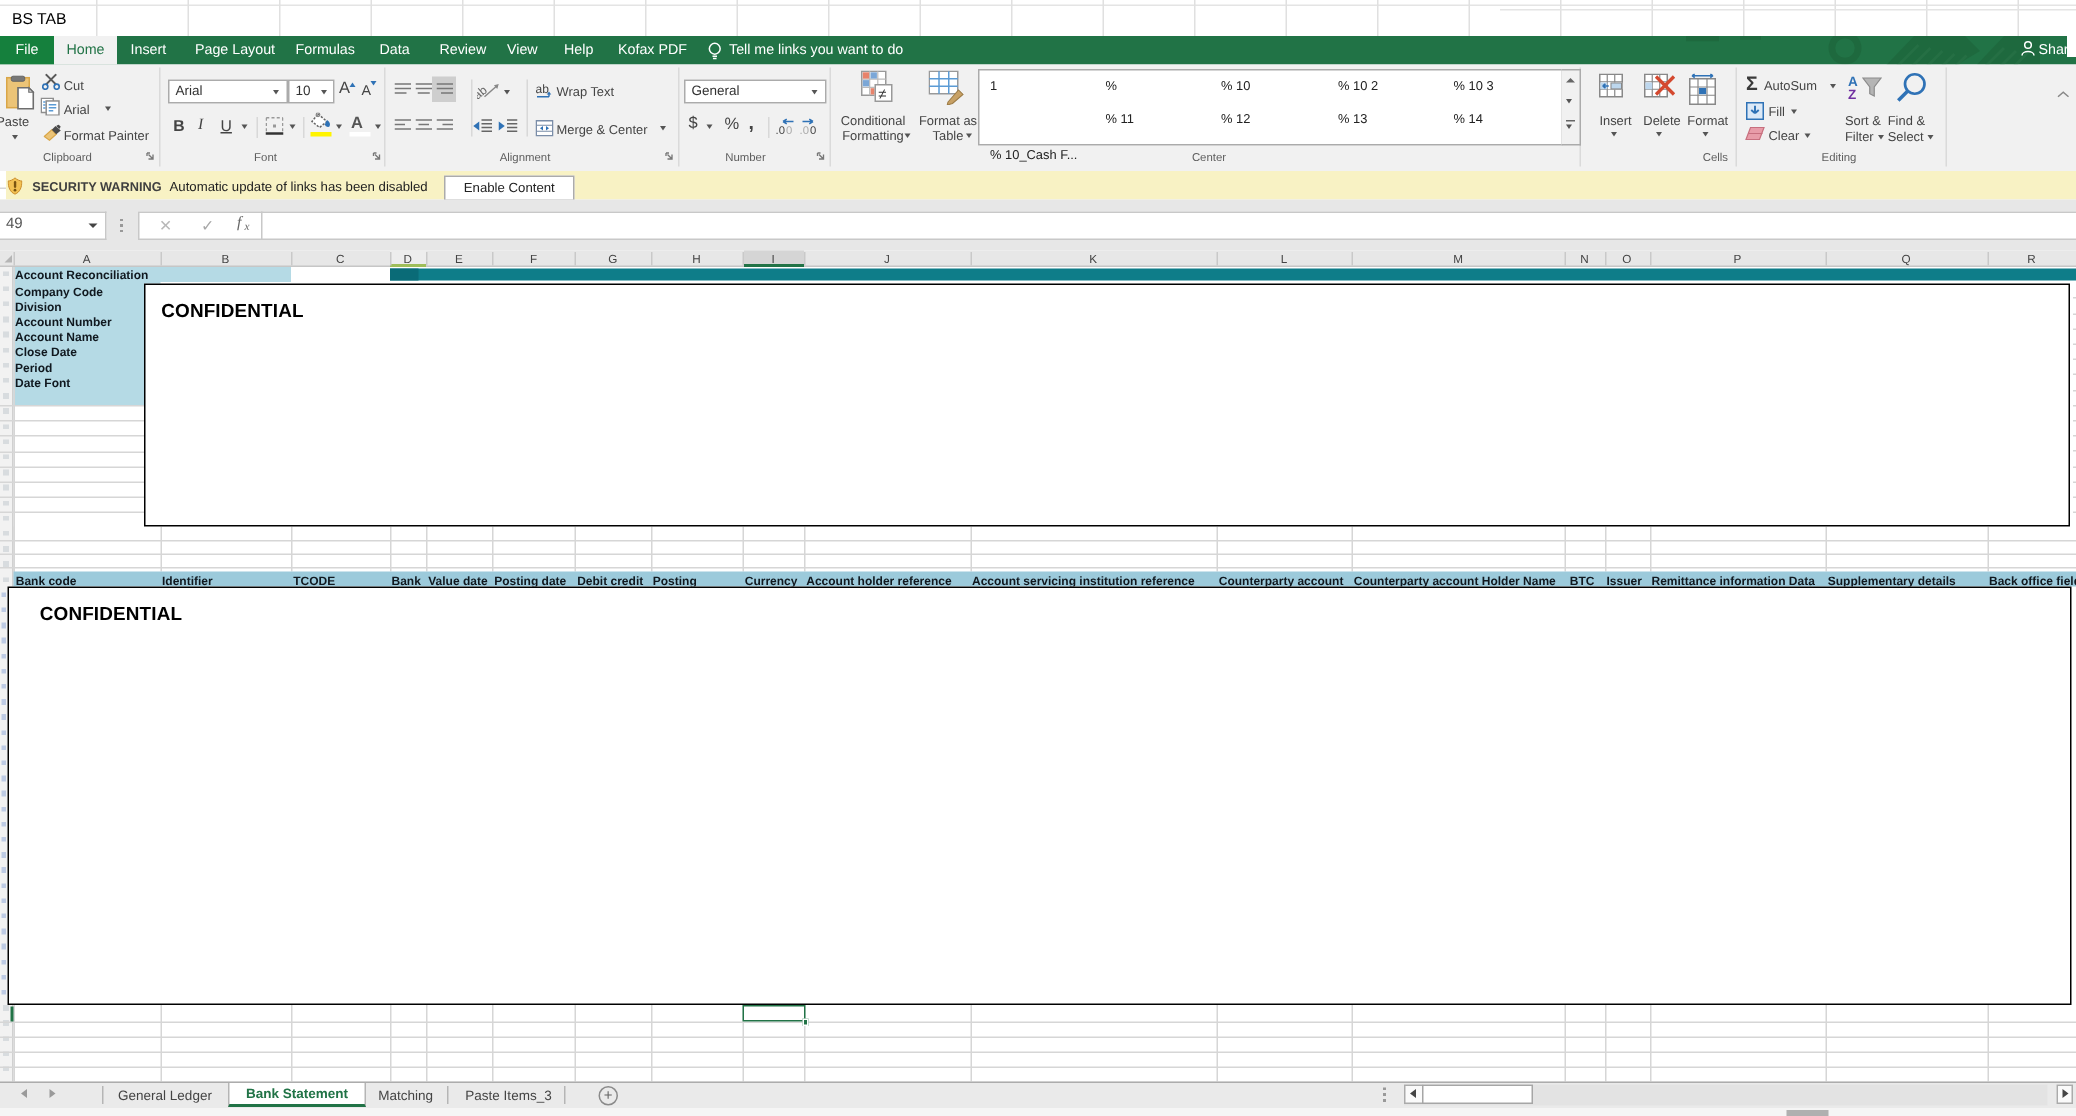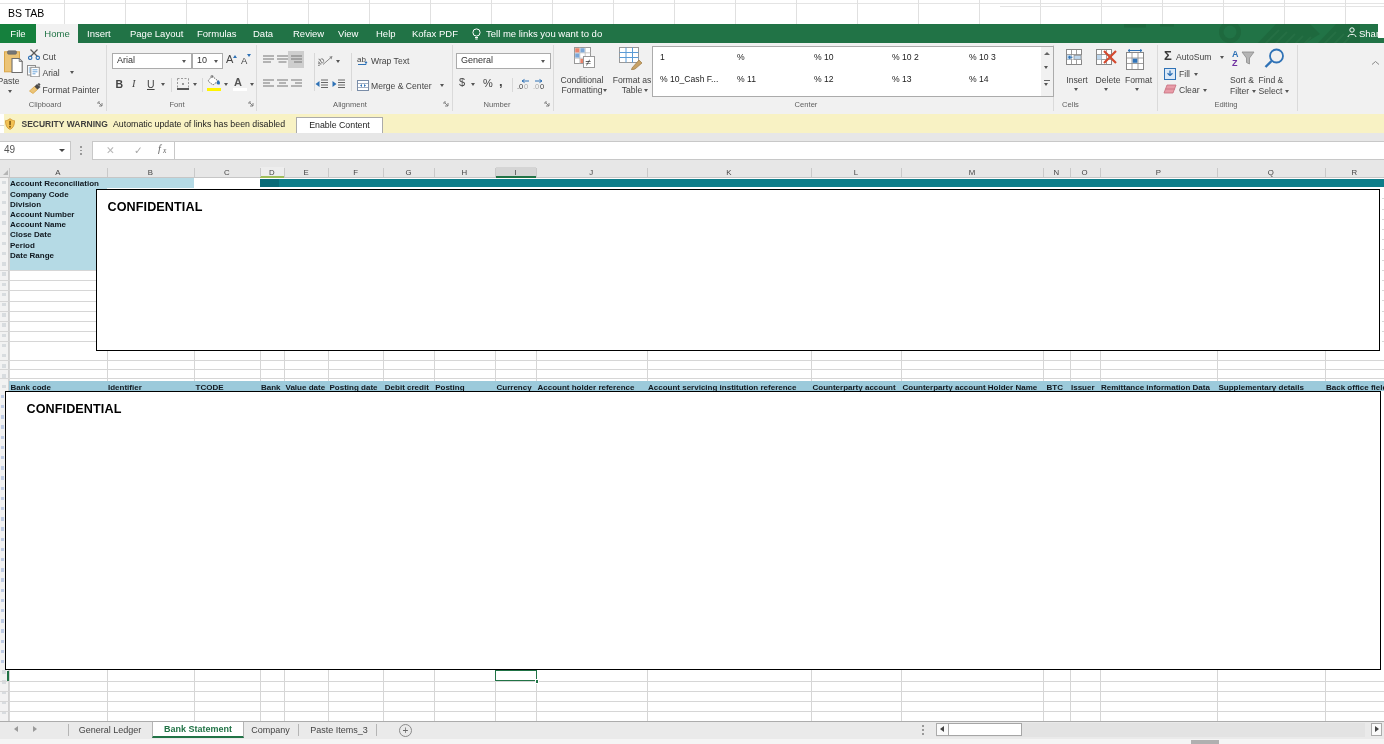--- a/index.html
+++ b/index.html
@@ -266,21 +266,21 @@
 <div class="ab dar" style="left:644px;top:89px;"></div>
 <div class="ab" style="left:652px;top:46px;width:388px;height:49px;background:#fff;border:1px solid #ABABAB;"></div>
 <div class="ab" style="left:660px;top:52px;width:380px;height:11px;font-size:8.6px;color:#222;">
  <span style="position:absolute;left:0px;">1</span>
  <span style="position:absolute;left:77px;">%</span>
  <span style="position:absolute;left:154px;">% 10</span>
  <span style="position:absolute;left:232px;">% 10 2</span>
  <span style="position:absolute;left:309px;">% 10 3</span>
 </div>
 <div class="ab" style="left:660px;top:74px;width:380px;height:11px;font-size:8.6px;color:#222;">
- <span style="position:absolute;left:0px;">% 10_Cash F...</span>
+ <span style="position:absolute;left:0px;margin-top:24px;">% 10_Cash F...</span>
  <span style="position:absolute;left:77px;">% 11</span>
  <span style="position:absolute;left:154px;">% 12</span>
  <span style="position:absolute;left:232px;">% 13</span>
  <span style="position:absolute;left:309px;">% 14</span>
 </div>
 <div class="ab" style="left:1041px;top:46px;width:12px;height:49px;background:#F1F1F1;border:1px solid #ABABAB;border-left:none;"></div>
 <div class="ab" style="left:1044px;top:52px;width:0;height:0;border-left:3px solid transparent;border-right:3px solid transparent;border-bottom:3.5px solid #666;"></div>
 <div class="ab dar" style="left:1044px;top:66px;"></div>
 <div class="ab" style="left:1044px;top:80px;width:6px;height:1px;background:#666;"></div>
 <div class="ab dar" style="left:1044px;top:83px;"></div>
@@ -305,21 +305,21 @@
 <div class="ab rtxt" style="left:1087px;top:75.3px;width:42px;text-align:center;">Delete</div>
 <div class="ab dar" style="left:1104px;top:88px;"></div>
 <svg class="ab" style="left:1126px;top:49px;" width="22" height="21" viewBox="0 0 22 21">
  <rect x="0.5" y="3.5" width="17" height="17" fill="#fff" stroke="#888" stroke-width="1"></rect>
  <path d="M0.5 9 h17 M0.5 14.5 h17 M6 3.5 v17 M12 3.5 v17" stroke="#888" stroke-width="0.8"></path>
  <rect x="6.7" y="9.6" width="4.7" height="4.2" fill="#2F72B6"></rect>
  <path d="M2 1.5 h14 M2 1.5 l1.8 -1.2 M2 1.5 l1.8 1.2 M16 1.5 l-1.8 -1.2 M16 1.5 l-1.8 1.2" stroke="#2F72B6" stroke-width="1" fill="none"></path>
 </svg>
 <div class="ab rtxt" style="left:1116.5px;top:75.3px;width:44px;text-align:center;">Format</div>
 <div class="ab dar" style="left:1135px;top:88px;"></div>
-<div class="ab gl" style="left:1062px;top:100px;width:90px;text-align:left;">Cells</div>
+<div class="ab gl" style="left:1062px;top:100px;width:90px;text-align:right;">Cells</div>
 
 <div class="ab" style="left:1164px;top:48px;font-size:13px;font-weight:bold;color:#3a3a3a;">Σ</div>
 <div class="ab rtxt" style="left:1176px;top:52px;">AutoSum</div>
 <div class="ab dar" style="left:1220px;top:56px;"></div>
 <svg class="ab" style="left:1164px;top:68px;" width="12" height="12" viewBox="0 0 12 12">
  <rect x="0.5" y="0.5" width="11" height="11" fill="#DCE9F7" stroke="#2F72B6" stroke-width="1"></rect>
  <path d="M6 2.5 v5 M6 7.5 l-2.5 -2.2 M6 7.5 l2.5 -2.2" stroke="#2F72B6" stroke-width="1.3" fill="none"></path>
 </svg>
 <div class="ab rtxt" style="left:1179px;top:69px;">Fill</div>
 <div class="ab dar" style="left:1194px;top:73px;"></div>
@@ -478,21 +478,21 @@
 <div class="ab" style="left:259.5px;top:179px;width:19px;height:8px;background:#0A6B77;"></div>
 <div class="ab" style="left:10px;top:179.4px;font-size:8px;font-weight:bold;color:#10181f;white-space:nowrap;">Account Reconciliation</div>
 
 <div class="ab" style="left:9px;top:188.4px;width:97.5px;height:81.6px;background:#B5DAE5;"></div>
 <div class="ab" style="left:10px;top:189.6px;font-size:8px;font-weight:bold;color:#10181f;white-space:nowrap;">Company Code</div>
 <div class="ab" style="left:10px;top:199.8px;font-size:8px;font-weight:bold;color:#10181f;white-space:nowrap;">Division</div>
 <div class="ab" style="left:10px;top:210.0px;font-size:8px;font-weight:bold;color:#10181f;white-space:nowrap;">Account Number</div>
 <div class="ab" style="left:10px;top:220.2px;font-size:8px;font-weight:bold;color:#10181f;white-space:nowrap;">Account Name</div>
 <div class="ab" style="left:10px;top:230.4px;font-size:8px;font-weight:bold;color:#10181f;white-space:nowrap;">Close Date</div>
 <div class="ab" style="left:10px;top:240.6px;font-size:8px;font-weight:bold;color:#10181f;white-space:nowrap;">Period</div>
-<div class="ab" style="left:10px;top:250.8px;font-size:8px;font-weight:bold;color:#10181f;white-space:nowrap;">Date Range</div>
+<div class="ab" style="left:10px;top:250.8px;font-size:8px;font-weight:bold;color:#10181f;white-space:nowrap;">Date Font</div>
 
 <div class="ab" style="left:9px;top:178px;width:1px;height:213px;background:#D6D6D6;"></div>
 <div class="ab" style="left:0px;top:270.0px;width:95.8px;height:1px;background:#D6D6D6;"></div>
 <div class="ab" style="left:0px;top:280.2px;width:95.8px;height:1px;background:#D6D6D6;"></div>
 <div class="ab" style="left:0px;top:290.4px;width:95.8px;height:1px;background:#D6D6D6;"></div>
 <div class="ab" style="left:0px;top:300.6px;width:95.8px;height:1px;background:#D6D6D6;"></div>
 <div class="ab" style="left:0px;top:310.8px;width:95.8px;height:1px;background:#D6D6D6;"></div>
 <div class="ab" style="left:0px;top:321.0px;width:95.8px;height:1px;background:#D6D6D6;"></div>
 <div class="ab" style="left:0px;top:331.2px;width:95.8px;height:1px;background:#D6D6D6;"></div>
 <div class="ab" style="left:0px;top:341.4px;width:95.8px;height:1px;background:#D6D6D6;"></div>
@@ -587,21 +587,21 @@
 <div class="ab" style="left:534.6px;top:679.2px;width:2.8px;height:2.8px;background:#217346;border:0.8px solid #fff;"></div>
 <div class="ab" style="left:7.2px;top:670.7px;width:1.8px;height:10.2px;background:#217346;"></div>
 
 <div class="ab" style="left:0;top:721px;width:1384px;height:17px;background:#EAEAEA;border-top:1px solid #ACACAC;"></div>
 <div class="ab" style="left:0;top:739px;width:1384px;height:5px;background:#F5F5F5;"></div>
 <div class="ab" style="left:14px;top:726px;width:0;height:0;border-top:3.5px solid transparent;border-bottom:3.5px solid transparent;border-right:4.5px solid #9A9A9A;"></div>
 <div class="ab" style="left:33px;top:726px;width:0;height:0;border-top:3.5px solid transparent;border-bottom:3.5px solid transparent;border-left:4.5px solid #9A9A9A;"></div>
 <div class="ab vline" style="left:68px;top:724px;height:12px;background:#B5B5B5;"></div>
 <div class="ab" style="left:68px;top:722px;width:84px;height:16px;font-size:9px;color:#444;text-align:center;line-height:16px;">General Ledger</div>
 <div class="ab" style="left:152px;top:722px;width:90px;height:14px;background:#fff;border-left:1px solid #B5B5B5;border-right:1px solid #B5B5B5;border-bottom:2px solid #217346;font-size:9px;font-weight:bold;color:#217346;text-align:center;line-height:14px;">Bank Statement</div>
-<div class="ab" style="left:243px;top:722px;width:55px;height:16px;font-size:9px;color:#444;text-align:center;line-height:16px;">Company</div>
+<div class="ab" style="left:243px;top:722px;width:55px;height:16px;font-size:9px;color:#444;text-align:center;line-height:16px;">Matching</div>
 <div class="ab vline" style="left:298px;top:724px;height:12px;background:#B5B5B5;"></div>
 <div class="ab" style="left:298px;top:722px;width:82px;height:16px;font-size:9px;color:#444;text-align:center;line-height:16px;">Paste Items_3</div>
 <div class="ab vline" style="left:376px;top:724px;height:12px;background:#B5B5B5;"></div>
 <div class="ab" style="left:399px;top:723.5px;width:11px;height:11px;border:1px solid #8A8A8A;border-radius:50%;color:#666;font-size:10px;text-align:center;line-height:11px;">+</div>
 <div class="ab" style="left:922px;top:725px;width:1.6px;height:10px;background:repeating-linear-gradient(#999 0 1.6px,transparent 1.6px 4px);"></div>
 <div class="ab" style="left:936px;top:723px;width:429px;height:14px;background:#E3E3E3;"></div>
 <div class="ab" style="left:936px;top:723px;width:13px;height:13px;background:#FAFAFA;border:1px solid #ABABAB;box-sizing:border-box;"></div>
 <div class="ab" style="left:940px;top:726px;width:0;height:0;border-top:3px solid transparent;border-bottom:3px solid transparent;border-right:4px solid #444;"></div>
 <div class="ab" style="left:948px;top:723px;width:74px;height:13px;background:#fff;border:1px solid #A6A6A6;box-sizing:border-box;"></div>
 <div class="ab" style="left:1371px;top:723px;width:11px;height:13px;background:#FAFAFA;border:1px solid #ABABAB;box-sizing:border-box;"></div>

